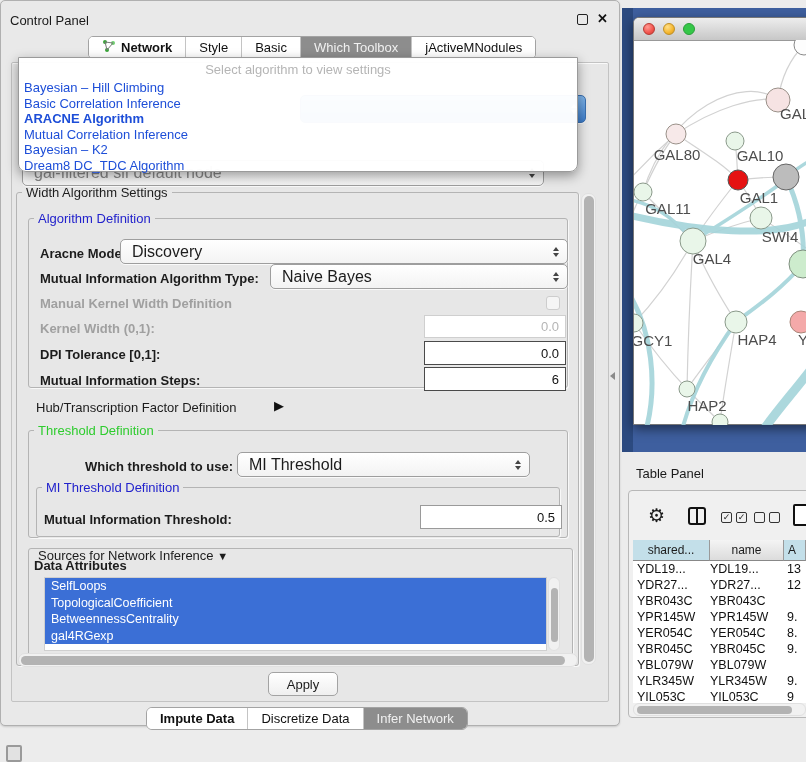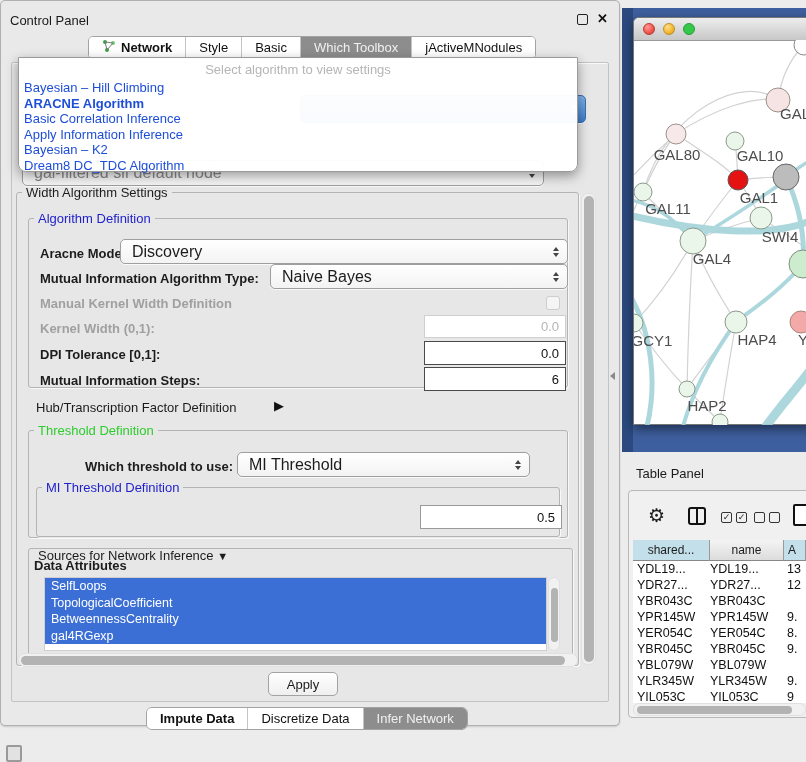--- a/index.html
+++ b/index.html
@@ -117,23 +117,23 @@
     <span class="arrs">
         <span class="arrU"></span>
         <span class="arrD"></span>
       </span>
   </div>
 
   <div class="a popup" style="left:18px;top:57px;width:560px;height:115px;">
     <div class="pop-ph" style="margin-top:4px;">Select algorithm to view settings</div>
     <div style="margin-top:3px;">
       <div class="pop-it">Bayesian – Hill Climbing</div>
+      <div class="pop-it">Basic Correlation Inference</div>
       <div class="pop-it bold">ARACNE Algorithm</div>
-      <div class="pop-it">Basic Correlation Inference</div>
-      <div class="pop-it">Apply Information Inference</div>
+      <div class="pop-it">Mutual Correlation Inference</div>
       <div class="pop-it">Bayesian – K2</div>
       <div class="pop-it">Dream8 DC_TDC Algorithm</div>
     </div>
   </div>
 
   <div class="a grp" style="left:16px;top:192px;width:563px;height:474px;"></div>
   <div class="a legend" style="left:22px;top:186px;">Width Algorithm Settings</div>
 
   <div class="a grp" style="left:28px;top:218px;width:540px;height:170px;"></div>
   <div class="a legend lg-blue" style="left:34px;top:212px;">Algorithm Definition</div>
@@ -184,20 +184,21 @@
   <div class="a combo" style="left:237px;top:452px;width:293px;height:25px;">
     <span>MI Threshold</span>
     <span class="arrs">
         <span class="arrU"></span>
         <span class="arrD"></span>
       </span>
   </div>
 
   <div class="a grp" style="left:36px;top:487px;width:524px;height:50px;"></div>
   <div class="a legend lg-blue" style="left:42px;top:481px;">MI Threshold Definition</div>
+  <div class="a lbl" style="left:44px;top:512px;">Mutual Information Threshold:</div>
   <div class="a tf" style="left:420px;top:505px;width:142px;height:24px;">
     <span>0.5</span>
   </div>
 
   <div class="a grp" style="left:28px;top:548px;width:545px;height:116px;"></div>
   <div class="a legend" style="left:34px;top:541px;margin-top:8px;">
     <span>Sources for Network Inference</span>
     <span style="font-size:11px;">▼</span>
   </div>
   <div class="a lbl" style="left:34px;top:558px;">Data Attributes</div>

